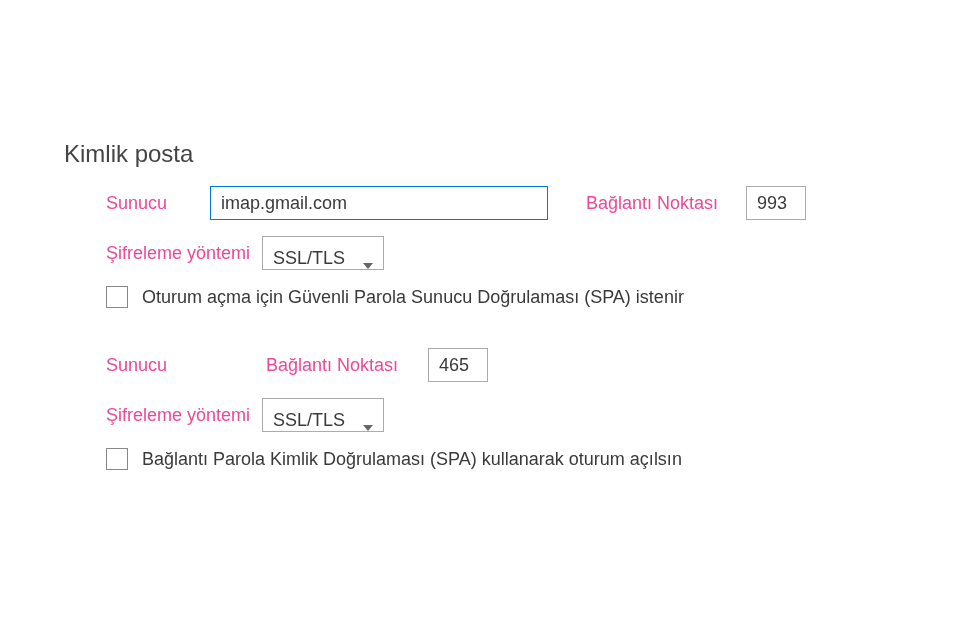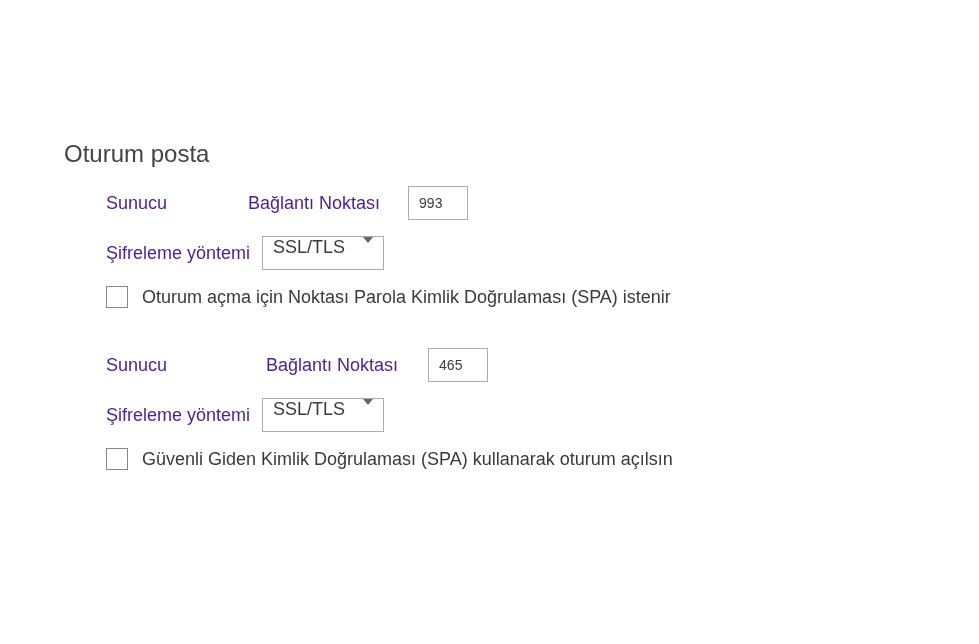--- a/index.html
+++ b/index.html
@@ -31,21 +31,21 @@
     .form-group {
       padding-left: 42px;
     }
     .row {
       display: flex;
       align-items: center;
       margin-bottom: 16px;
     }
     .label {
       font-size: 18px;
-      color: #4c1d95;
+      color: #ec4899;
       font-weight: 400;
     }
     .server-label {
       width: 104px;
     }
     .server-input {
       width: 338px;
       height: 34px;
       border: 1px solid #ababab;
       padding: 4px 10px;
@@ -59,35 +59,35 @@
     }
     .port-label {
       margin-left: 38px;
       margin-right: 28px;
     }
     .port-input {
       width: 60px;
       height: 34px;
       border: 1px solid #ababab;
       padding: 4px 10px;
-      font-size: 14px;
+      font-size: 18px;
       font-family: inherit;
       color: #3a3a3a;
       outline: none;
     }
     .port-label2 {
       margin-left: 56px;
       margin-right: 30px;
     }
     .encryption-label {
       margin-right: 12px;
     }
     .select-wrapper {
       display: flex;
-      align-items: flex-start;
+      align-items: flex-end;
       border: 1px solid #ababab;
       width: 122px;
       height: 34px;
       cursor: pointer;
       padding-left: 10px;
       position: relative;
     }
     .select-value {
       font-size: 18px;
       color: #3a3a3a;
@@ -122,45 +122,46 @@
     .server-input.wide {
       width: 358px;
     }
   </style>
 </head>
 <body>
 
 <div class="container">
 
   <div class="section">
-    <div class="section-title">Oturum posta</div>
+    <div class="section-title">Kimlik posta</div>
 
     <div class="form-group">
 
       <div class="row">
         <span class="label server-label">Sunucu</span>
+        <input type="text" class="server-input focused" value="imap.gmail.com" style="">
         <span class="label port-label">Bağlantı Noktası</span>
         <input type="text" class="port-input" value="993" style="">
       </div>
 
       <div class="row">
         <span class="label encryption-label">Şifreleme yöntemi</span>
         <div class="select-wrapper">
           <span class="select-value">SSL/TLS</span>
           <span class="select-arrow">
             <svg viewBox="0 0 10 6">
                 <polygon points="0,0 10,0 5,6" fill="#666"></polygon>
               </svg>
           </span>
         </div>
       </div>
 
       <div class="row checkbox-row">
         <div class="checkbox"></div>
-        <span class="checkbox-label">Oturum açma için Noktası Parola Kimlik Doğrulaması (SPA) istenir</span>
+        <span class="checkbox-label">Oturum açma için Güvenli Parola Sunucu Doğrulaması (SPA) istenir</span>
       </div>
 
     </div>
   </div>
 
   <div class="section">
 
     <div class="form-group">
 
       <div class="row">
@@ -176,19 +177,19 @@
           <span class="select-arrow">
             <svg viewBox="0 0 10 6">
                 <polygon points="0,0 10,0 5,6" fill="#666"></polygon>
               </svg>
           </span>
         </div>
       </div>
 
       <div class="row checkbox-row">
         <div class="checkbox"></div>
-        <span class="checkbox-label">Güvenli Giden Kimlik Doğrulaması (SPA) kullanarak oturum açılsın</span>
+        <span class="checkbox-label">Bağlantı Parola Kimlik Doğrulaması (SPA) kullanarak oturum açılsın</span>
       </div>
 
     </div>
   </div>
 
 </div>
 
 </body></html>

